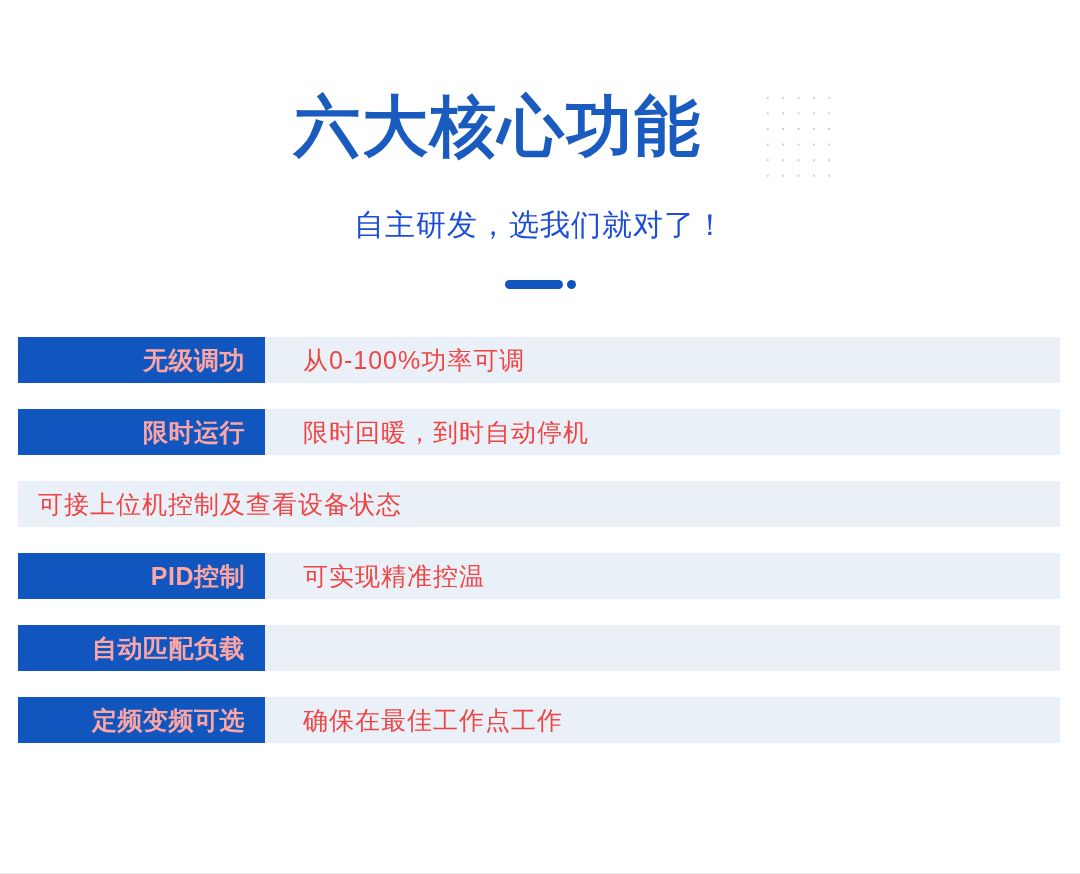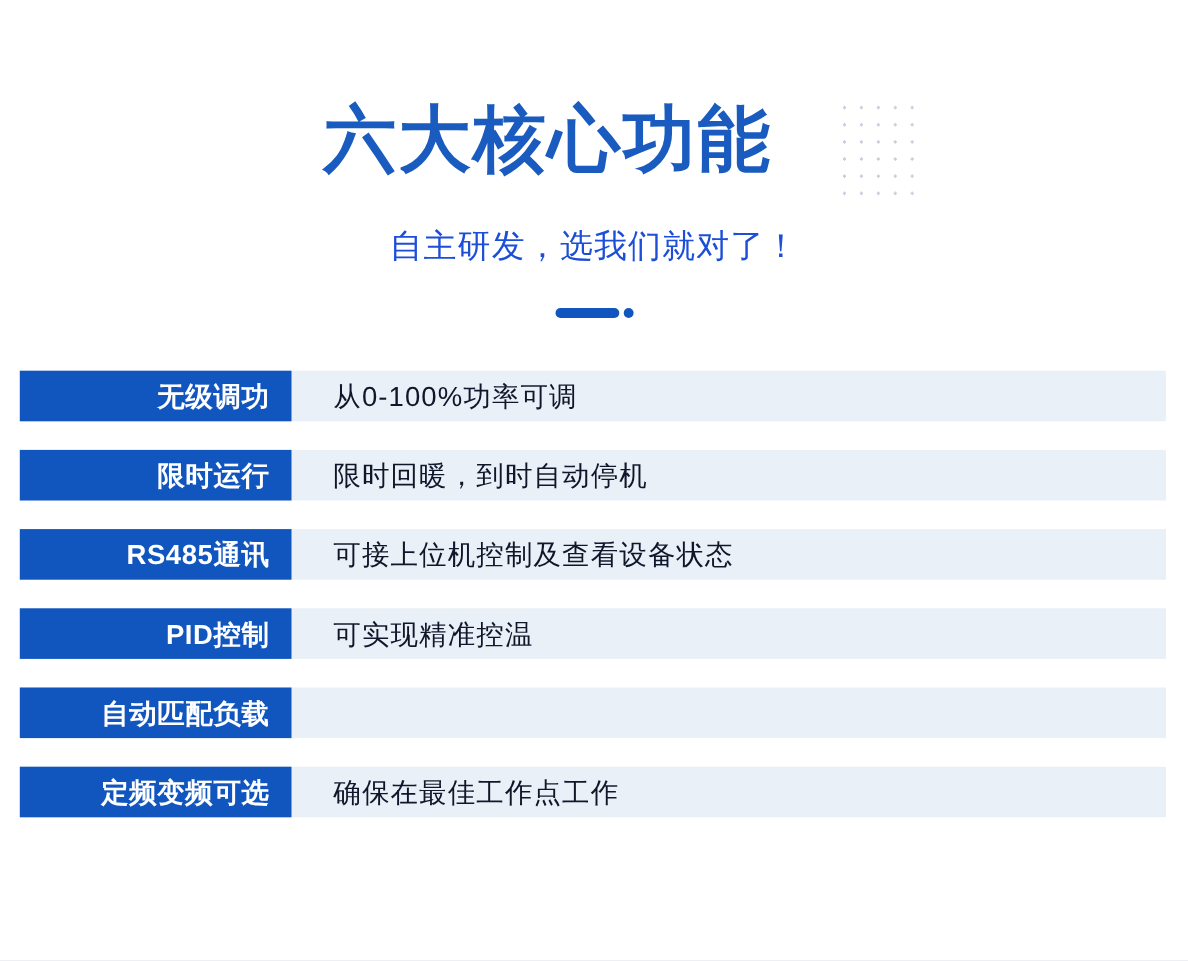--- a/index.html
+++ b/index.html
@@ -114,41 +114,41 @@
     z-index: 0;
   }
 
   .feature-label {
     position: relative;
     z-index: 1;
     margin-left: 18px;
     width: 247px;
     height: 46px;
     background: #1156bf;
-    color: #ffffff;
+    color: #fca5a5;
     font-size: 25px;
     font-weight: bold;
     letter-spacing: 0.5px;
     display: flex;
     align-items: center;
     justify-content: flex-end;
     padding-right: 20px;
     box-sizing: border-box;
     white-space: nowrap;
   }
 
   .feature-desc {
     position: relative;
     z-index: 1;
     height: 46px;
     display: flex;
     align-items: center;
     padding-left: 38px;
     font-size: 25px;
-    color: #0f172a;
+    color: #ef4444;
     letter-spacing: 1px;
     white-space: nowrap;
   }
 </style>
 </head>
 <body>
 
 <div class="header">
   <div class="dot-grid"></div>
   <div class="page-title">六大核心功能</div>
@@ -168,21 +168,20 @@
   </div>
 
   <div class="feature-row">
     <div class="row-bg"></div>
     <div class="feature-label">限时运行</div>
     <div class="feature-desc">限时回暖，到时自动停机</div>
   </div>
 
   <div class="feature-row">
     <div class="row-bg"></div>
-    <div class="feature-label">RS485通讯</div>
     <div class="feature-desc">可接上位机控制及查看设备状态</div>
   </div>
 
   <div class="feature-row">
     <div class="row-bg"></div>
     <div class="feature-label">PID控制</div>
     <div class="feature-desc">可实现精准控温</div>
   </div>
 
   <div class="feature-row">

